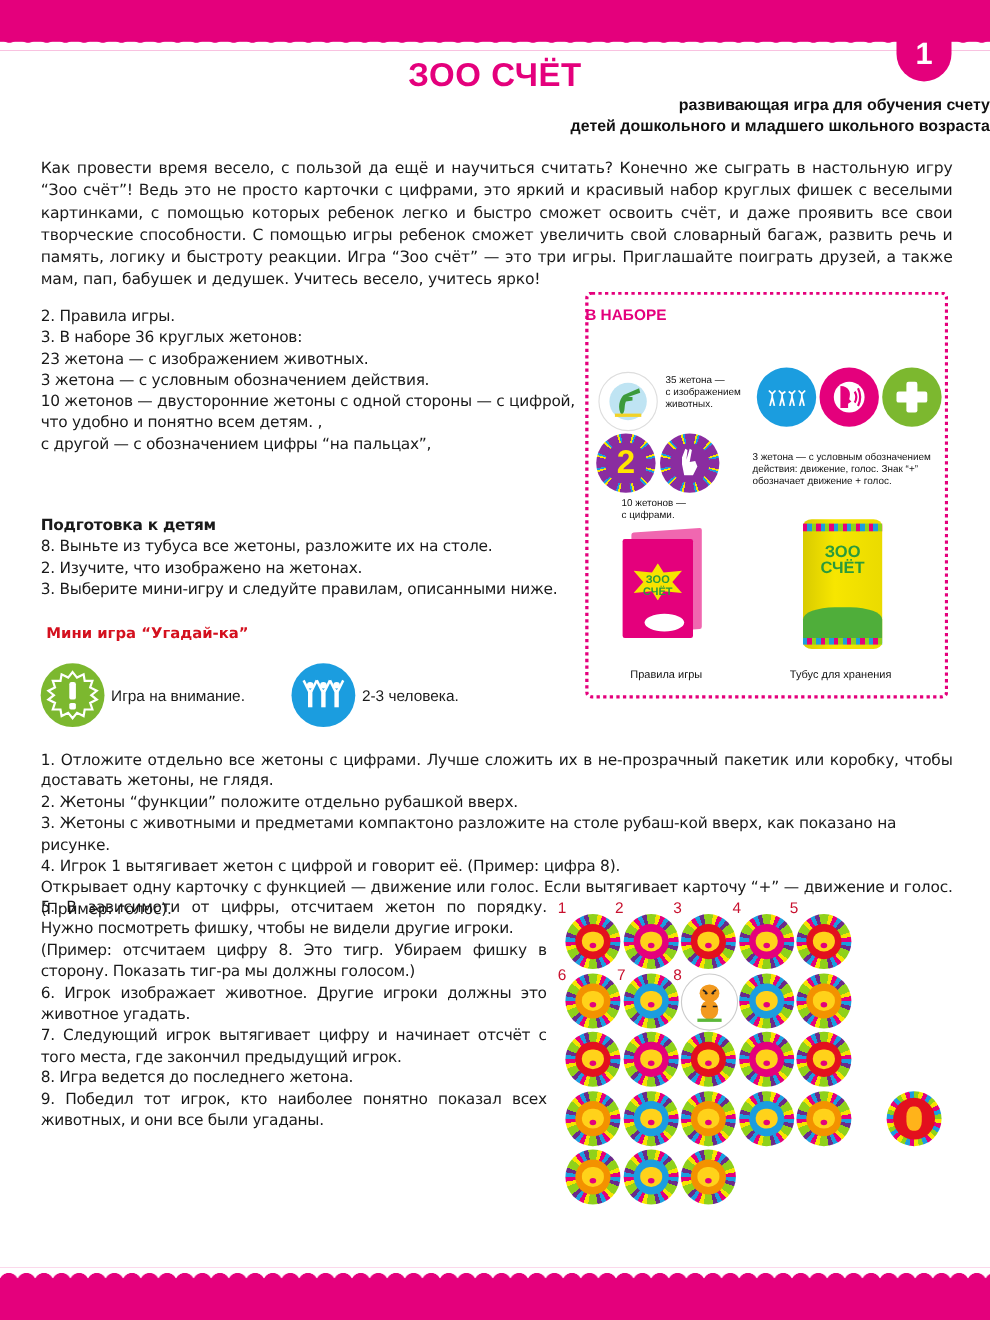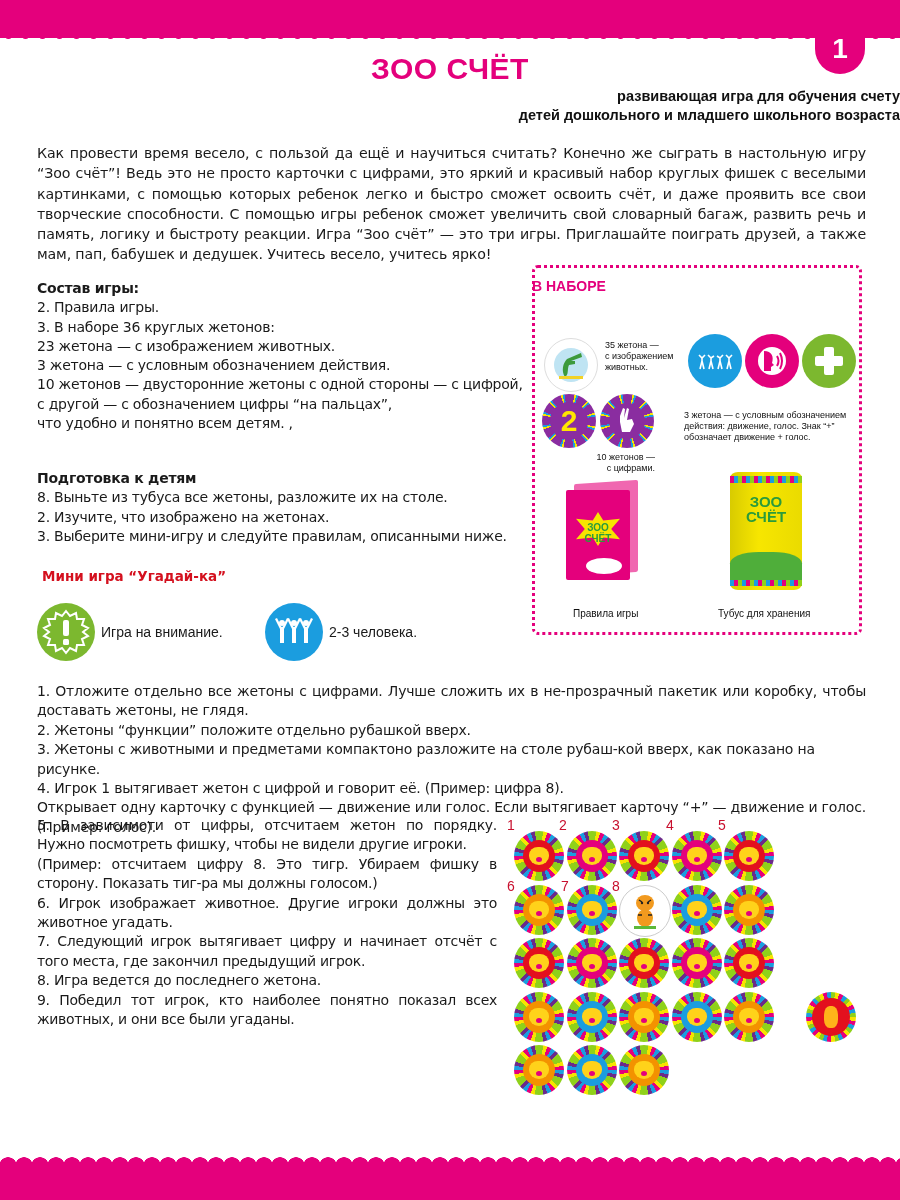--- a/index.html
+++ b/index.html
@@ -62,28 +62,27 @@
 <div class="scallops-bottom"></div>
 <div class="band-bottom"></div>
 
 <div class="title">ЗОО СЧЁТ</div>
 <div class="subtitle sub1">развивающая игра для обучения счету</div>
 <div class="subtitle sub2">детей дошкольного и младшего школьного возраста</div>
 
 <div class="intro">Как провести время весело, с пользой да ещё и научиться считать? Конечно же сыграть  в настольную игру “Зоо счёт”! Ведь это не просто карточки с цифрами, это яркий  и красивый набор круглых фишек с веселыми картинками, с помощью которых ребенок легко и быстро сможет освоить счёт, и даже проявить все свои творческие способности.  С помощью игры ребенок сможет увеличить свой словарный багаж, развить речь и память, логику и быстроту реакции. Игра “Зоо счёт” — это три игры. Приглашайте поиграть друзей, а также мам, пап, бабушек и дедушек. Учитесь весело, учитесь ярко!</div>
 
 <div class="section sostav">
-  <div class="head">Состав игры:</div>
   <div>2. Правила игры.</div>
   <div>3. В наборе 36 круглых жетонов:</div>
   <div>23 жетона — с изображением животных.</div>
   <div>3 жетона — с условным обозначением действия.</div>
   <div>10 жетонов — двусторонние жетоны с одной стороны — с цифрой,</div>
+  <div>что удобно и понятно всем детям. ,</div>
   <div>с другой — с обозначением цифры “на пальцах”,</div>
-  <div>что удобно и понятно всем детям. ,</div>
 </div>
 
 <div class="section podg">
   <div class="head">Подготовка к детям</div>
   <div>8. Выньте из тубуса все жетоны, разложите их на столе.</div>
   <div>2. Изучите, что изображено на жетонах.</div>
   <div>3. Выберите мини-игру и следуйте правилам, описанными ниже.</div>
 </div>
 
 <div class="mini-title">Мини игра “Угадай-ка”</div>
@@ -158,21 +157,21 @@
 
 <div class="round" style="left:542px;top:394px;width:54px;height:54px;background:repeating-conic-gradient(#8a2da0 0 12deg,#f7e300 12deg 16deg,#1b9ddf 16deg 20deg,#8a2da0 20deg 30deg);">
   <div style="width:38px;height:38px;border-radius:50%;background:#8a2da0;display:flex;align-items:center;justify-content:center;color:#ffe600;font-weight:bold;font-size:30px;font-family:'Liberation Sans',sans-serif;">2</div>
 </div>
 <div class="round" style="left:600px;top:394px;width:54px;height:54px;background:repeating-conic-gradient(#8a2da0 0 12deg,#f7e300 12deg 16deg,#1b9ddf 16deg 20deg,#8a2da0 20deg 30deg);">
   <svg width="38" height="38" viewBox="0 0 38 38">
     <circle cx="19" cy="19" r="18" fill="#8a2da0"></circle>
     <path d="M14 30 L12 20 L12 14 L15 6 L17 7 L16 16 L19 6 L21 7 L19 18 L24 17 L26 22 L22 30 Z" fill="#fff"></path>
   </svg>
 </div>
-<div class="tiny" style="left:565px;top:452px;width:70px;text-align:right;white-space:pre-line;margin-left:20px;">10 жетонов —
+<div class="tiny" style="left:565px;top:452px;width:70px;text-align:left;white-space:pre-line;">10 жетонов —
 с цифрами.</div>
 
 <div style="position:absolute;left:566px;top:482px;width:72px;height:98px;">
   <div style="position:absolute;left:8px;top:0;width:64px;height:92px;background:#f067b0;transform:skewY(-4deg);border-radius:2px;"></div>
   <div style="position:absolute;left:0;top:8px;width:64px;height:90px;background:#e4007c;border-radius:2px;"></div>
   <div style="position:absolute;left:10px;top:30px;width:44px;height:34px;background:#f7e300;clip-path:polygon(50% 0,62% 25%,100% 20%,80% 50%,100% 80%,62% 75%,50% 100%,38% 75%,0 80%,20% 50%,0 20%,38% 25%);"></div>
   <div style="position:absolute;left:14px;top:40px;width:36px;text-align:center;color:#2a9b3b;font-weight:bold;font-size:10px;font-family:'Liberation Sans',sans-serif;">ЗОО СЧЁТ</div>
   <div style="position:absolute;left:20px;top:76px;width:36px;height:16px;background:#fff;border-radius:50%;"></div>
 </div>
 <div class="tiny" style="left:573px;top:608px;font-size:10px;">Правила игры</div>

